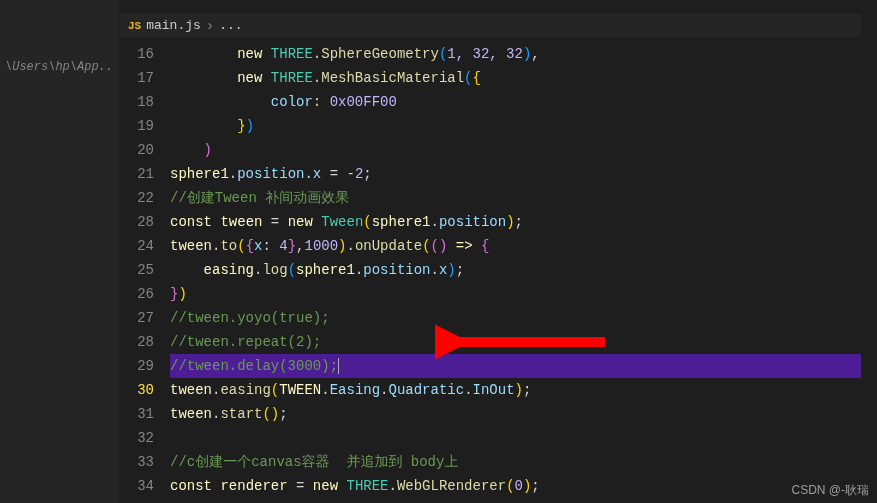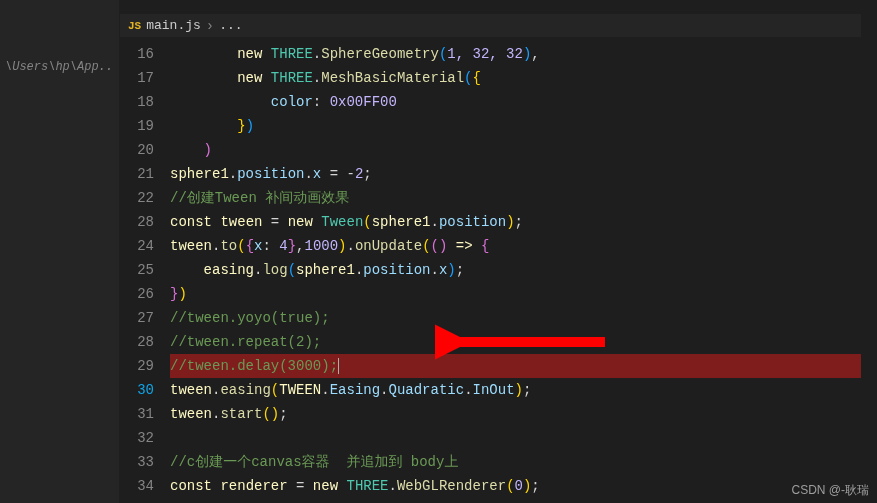--- a/index.html
+++ b/index.html
@@ -73,32 +73,32 @@
       text-align: right;
       padding-right: 16px;
       color: #858585;
       user-select: none;
     }
     .gutter div {
       height: 24px;
       line-height: 24px;
     }
     .gutter .current {
-      color: #0ea5e9;
+      color: #fde047;
     }
     .code {
       flex: 1;
     }
     .line {
       height: 24px;
       line-height: 24px;
       white-space: pre;
     }
     .line.current {
-      background: #7f1d1d;
+      background: #4c1d95;
     }
     
     .kw { color: #fef9c3; }
     .var { color: #fef9c3; }
     .cls { color: #4ec9b0; }
     .fn { color: #dcdcaa; }
     .num { color: #c4b5fd; }
     .cmt { color: #6a9955; }
     .op { color: #d4d4d4; }
     .brk1 { color: #ffd700; }

